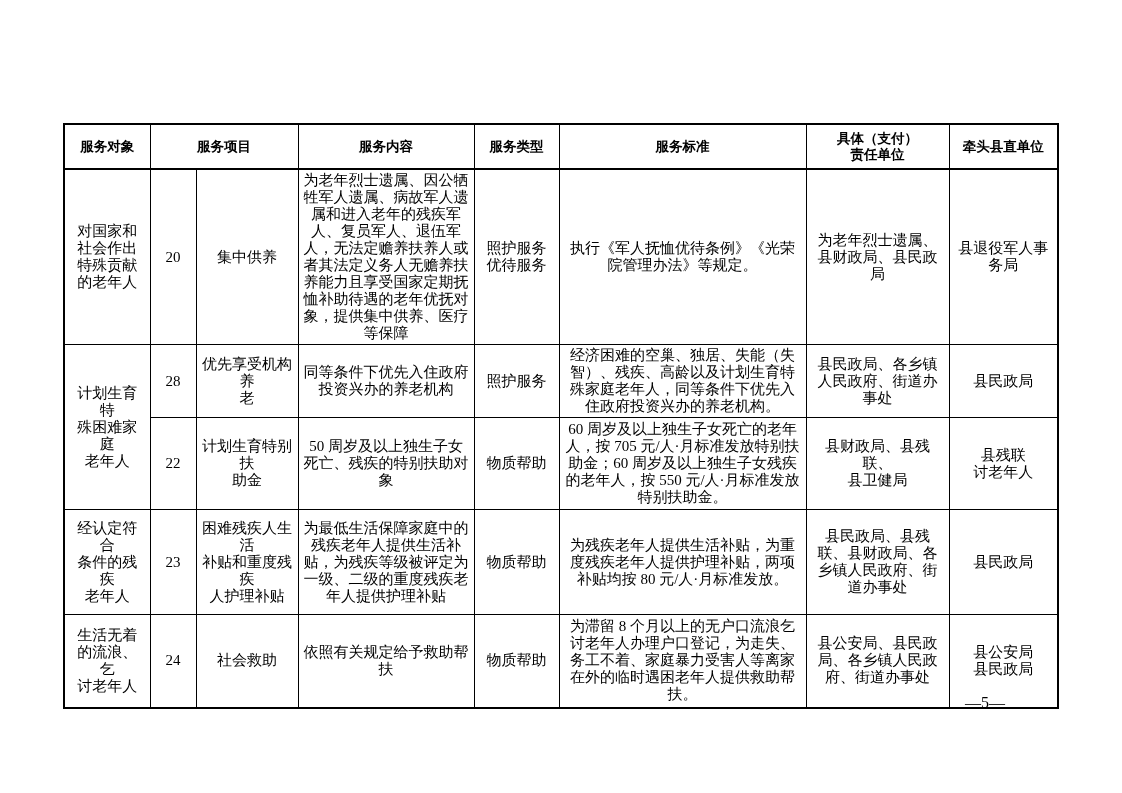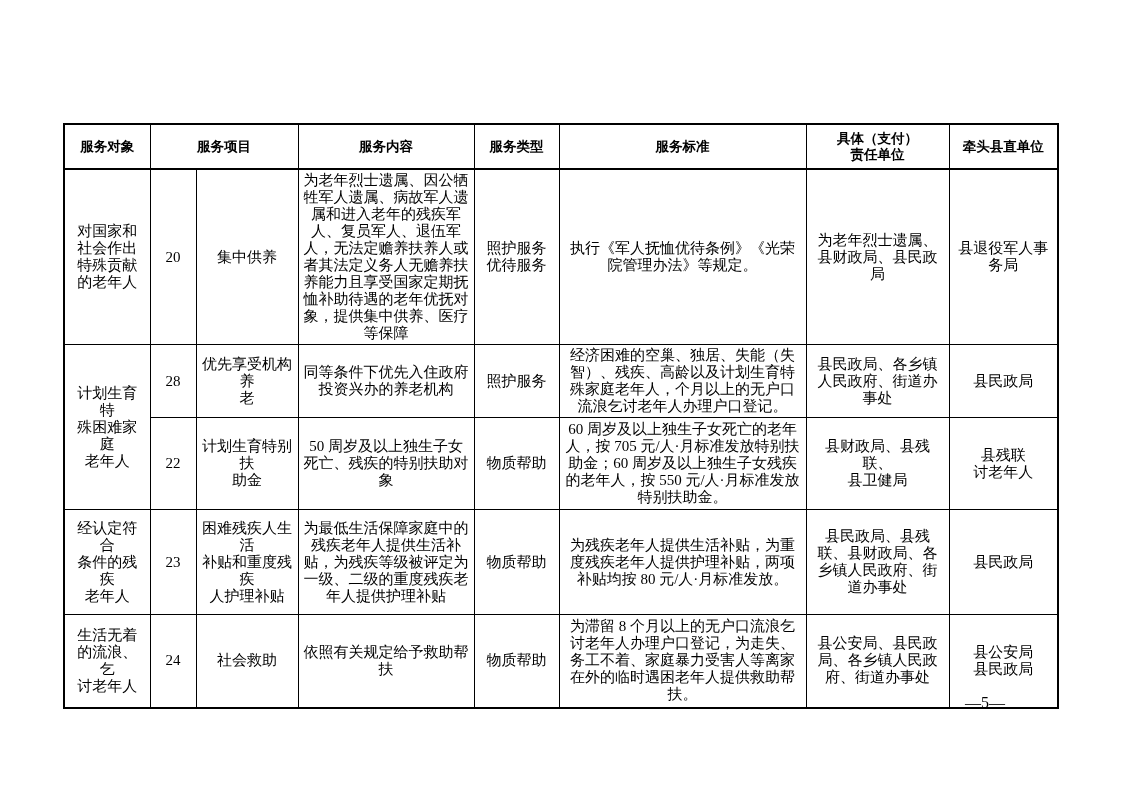--- a/index.html
+++ b/index.html
@@ -100,21 +100,21 @@
       </tr>
       <tr class="r21">
         <td class="pre" rowspan="2">计划生育特
 殊困难家庭
 老年人</td>
         <td class="num">28</td>
         <td class="pre">优先享受机构养
 老</td>
         <td class="para">同等条件下优先入住政府投资兴办的养老机构</td>
         <td class="pre">照护服务</td>
-        <td class="para">经济困难的空巢、独居、失能（失智）、残疾、高龄以及计划生育特殊家庭老年人，个月以上的无户口流浪乞讨老年人办理户口登记。</td>
+        <td class="para">经济困难的空巢、独居、失能（失智）、残疾、高龄以及计划生育特殊家庭老年人，同等条件下优先入住政府投资兴办的养老机构。</td>
         <td class="pre">县民政局、各乡镇人民政府、街道办事处</td>
         <td class="pre">县民政局</td>
       </tr>
       <tr class="r22">
         <td class="num">22</td>
         <td class="pre">计划生育特别扶
 助金</td>
         <td class="para">50 周岁及以上独生子女死亡、残疾的特别扶助对象</td>
         <td class="pre">物质帮助</td>
         <td class="para">60 周岁及以上独生子女死亡的老年人，按 705 元/人·月标准发放特别扶助金；60 周岁及以上独生子女残疾的老年人，按 550 元/人·月标准发放特别扶助金。</td>

